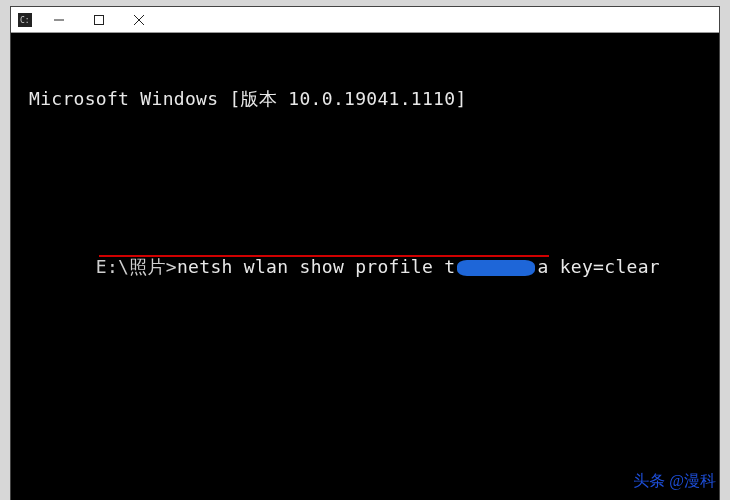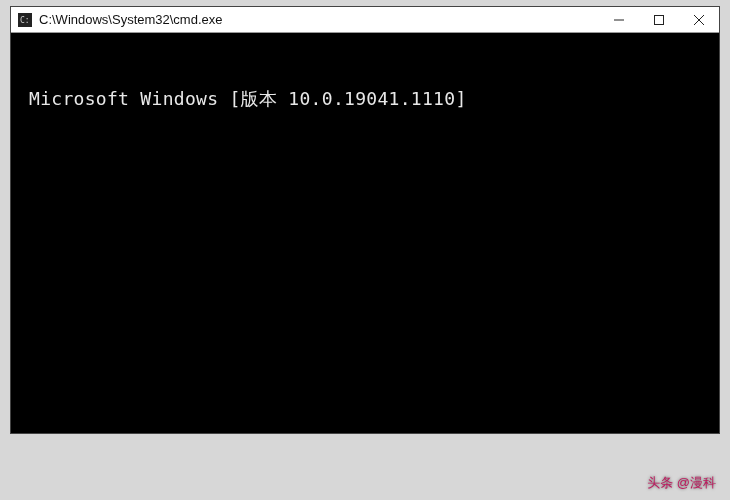--- a/index.html
+++ b/index.html
@@ -64,39 +64,38 @@
   .blue-blob {
     display: inline-block;
     background: #1e66d8;
     border-radius: 10px / 6px;
     vertical-align: middle;
   }
   .watermark {
     position: absolute;
     right: 14px;
     bottom: 8px;
-    font-size: 13px;
-    color: #be185d;
+    font-size: 16px;
+    color: #1d4ed8;
     text-shadow: 0 0 3px rgba(0,0,0,0.6);
-    font-family: Liberation Sans, sans-serif;
+    font-family: Liberation Serif, serif;
   }
 </style>
 </head>
 <body>
 
 <div class="window">
 
   <div class="titlebar">
     <span class="title-icon">
       <svg width="14" height="14" viewBox="0 0 14 14">
         <rect x="0" y="0" width="14" height="14" fill="#222"></rect>
         <text x="2" y="10" fill="#ccc" font-size="8" font-family="monospace">C:</text>
       </svg>
     </span>
-    <span class="title-text">C:\Windows\System32\cmd.exe</span>
     <div class="win-btn">
       <svg width="10" height="10">
           <line x1="0" y1="5" x2="10" y2="5" stroke="#222" stroke-width="1"></line>
         </svg>
     </div>
     <div class="win-btn">
       <svg width="10" height="10">
           <rect x="0.5" y="0.5" width="9" height="9" fill="none" stroke="#222" stroke-width="1"></rect>
         </svg>
     </div>
@@ -104,20 +103,24 @@
       <svg width="10" height="10">
           <line x1="0" y1="0" x2="10" y2="10" stroke="#222" stroke-width="1"></line>
           <line x1="10" y1="0" x2="0" y2="10" stroke="#222" stroke-width="1"></line>
         </svg>
     </div>
   </div>
 
   <div class="terminal">
     <div class="row">Microsoft Windows [版本 10.0.19041.1110]</div>
     <div class="row">&nbsp;</div>
+    <div class="row" style="position:relative;">
+      <span class="gray">E:\照片&gt;</span><span>netsh wlan show profile t</span><span class="blue-blob" style="width:78px;height:16px;margin:0 2px;"></span><span>a key=clear</span>
+      <div class="red-underline" style="left:80px; width:450px; top:24px;"></div>
+    </div>
     <div class="row">&nbsp;</div>
     
     
     
     
     
   </div>
 
 </div>
 

